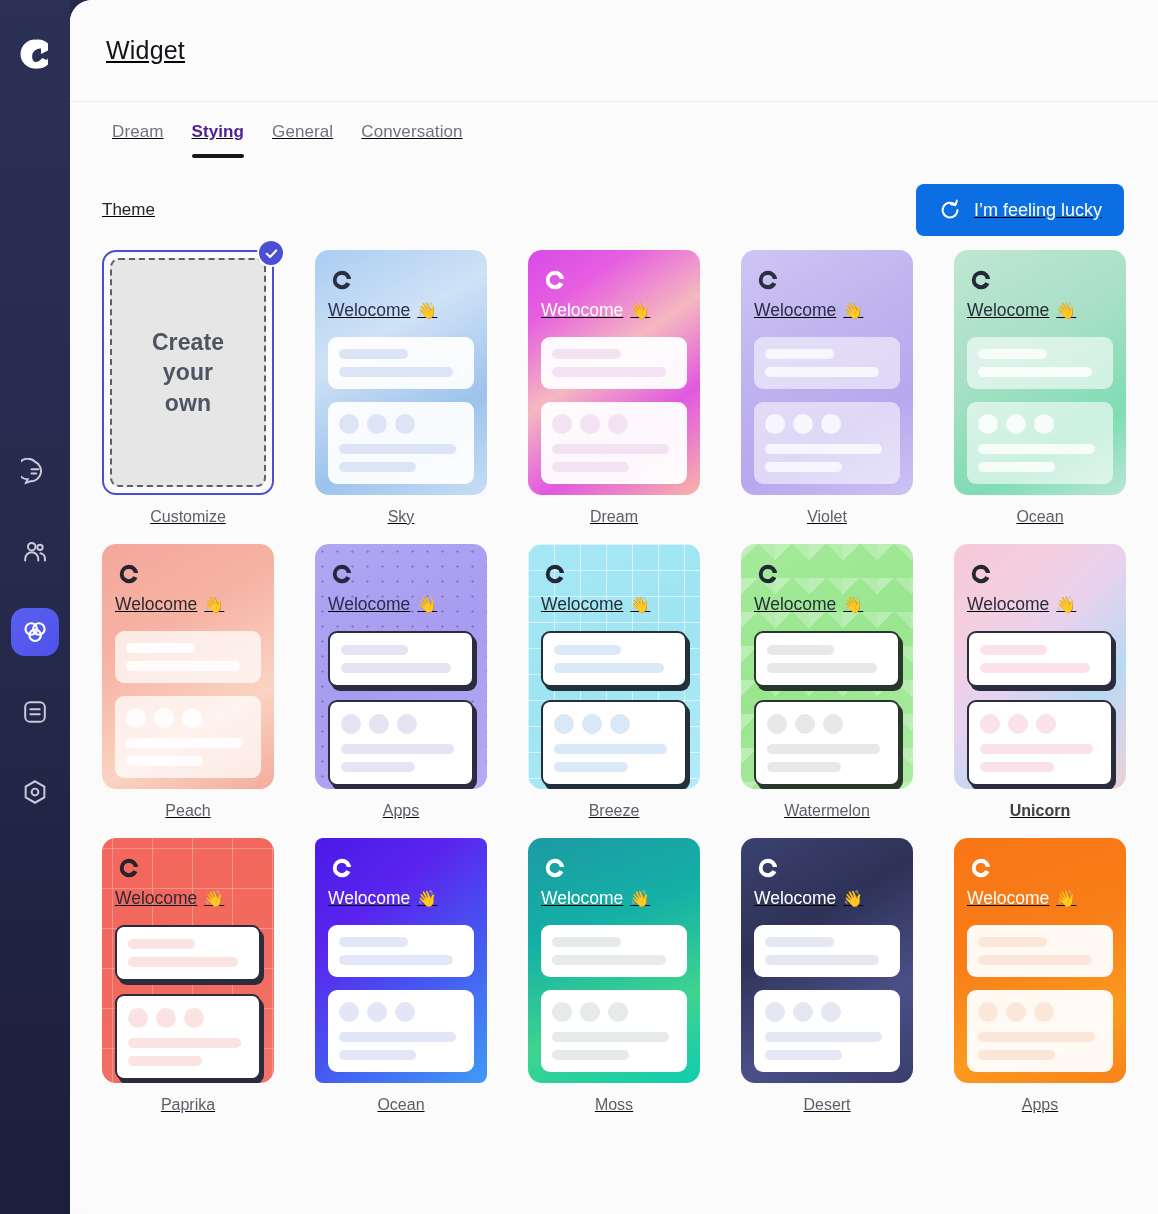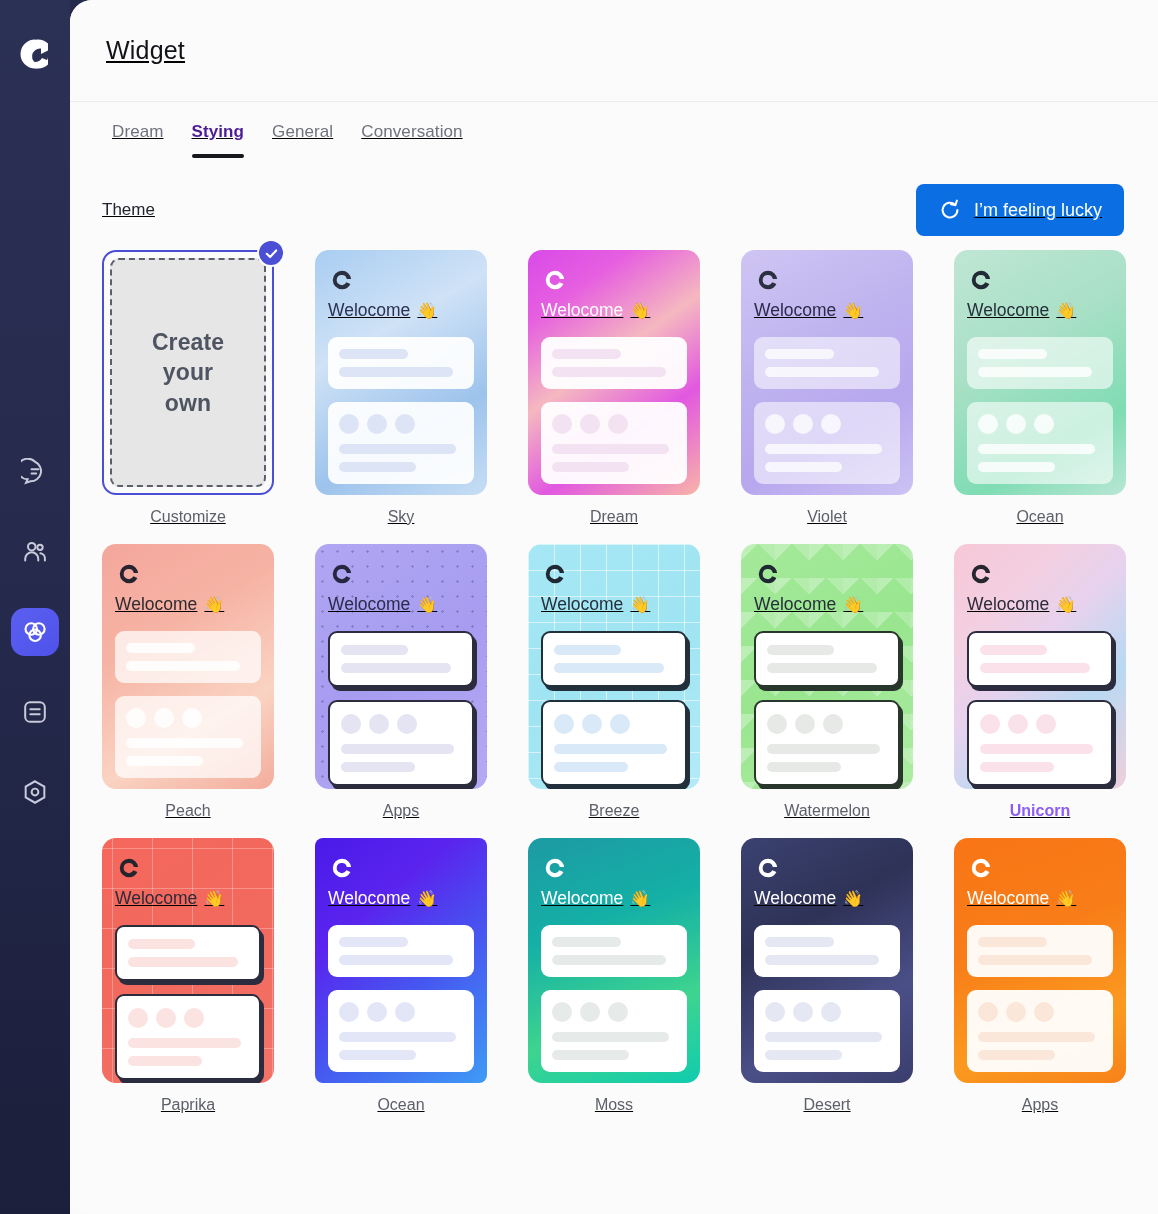--- a/index.html
+++ b/index.html
@@ -125,21 +125,21 @@
   }
   .check-badge {
     position: absolute; top: -11px; right: -11px;
     width: 28px; height: 28px; border-radius: 50%;
     background: #4b4fd6; border: 2px solid #fbfbfc;
     display: flex; align-items: center; justify-content: center;
     z-index: 5;
   }
 
   .theme-name { margin-top: 13px; font-size: 16px; color: #5d6069; }
-  .theme-name.hl { color: #8b5cf6; font-weight: 700; }
+  .theme-name.hl { color: #404040; font-weight: 700; }
 </style>
 </head>
 <body>
 
 <div class="app">
 
   <nav class="sidebar">
     <div class="logo-wrap">
       <svg width="44" height="44" viewBox="0 0 44 44">
         <path d="M35 11.5 A14.5 14.5 0 1 0 35 32.5 L35 25.5 A8 8 0 1 1 28 16.5 L28 22 L35 18.5 Z" fill="#ffffff"></path>

